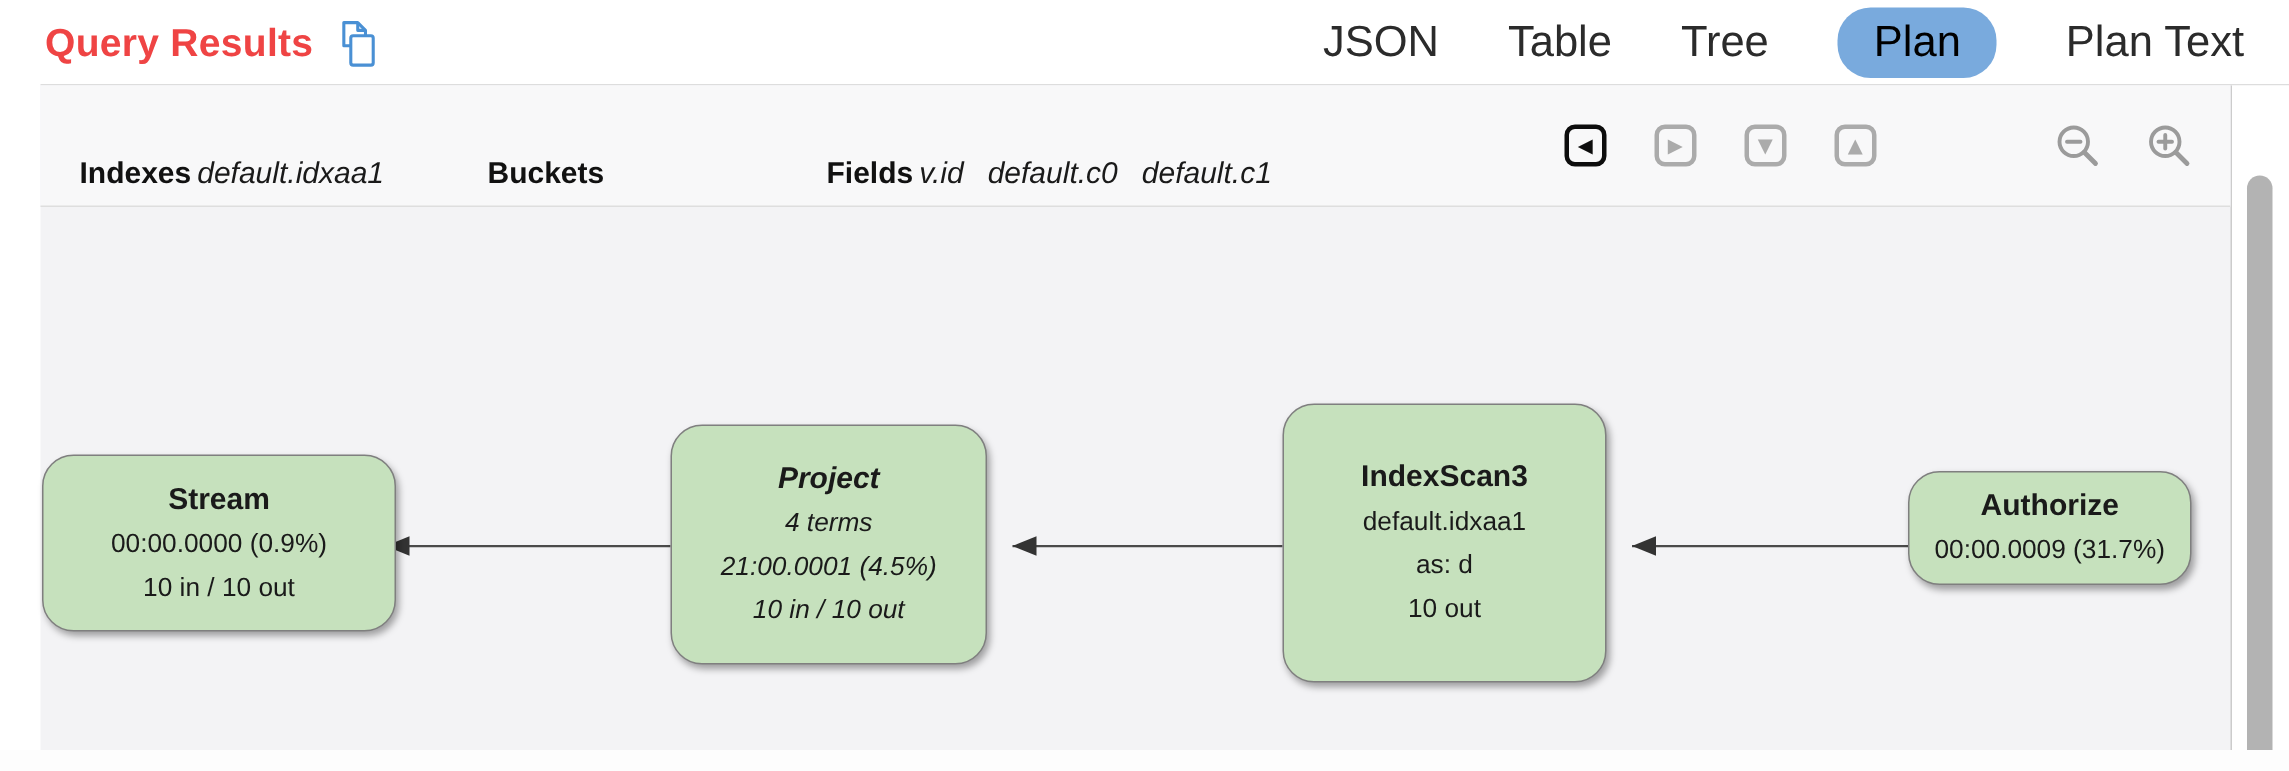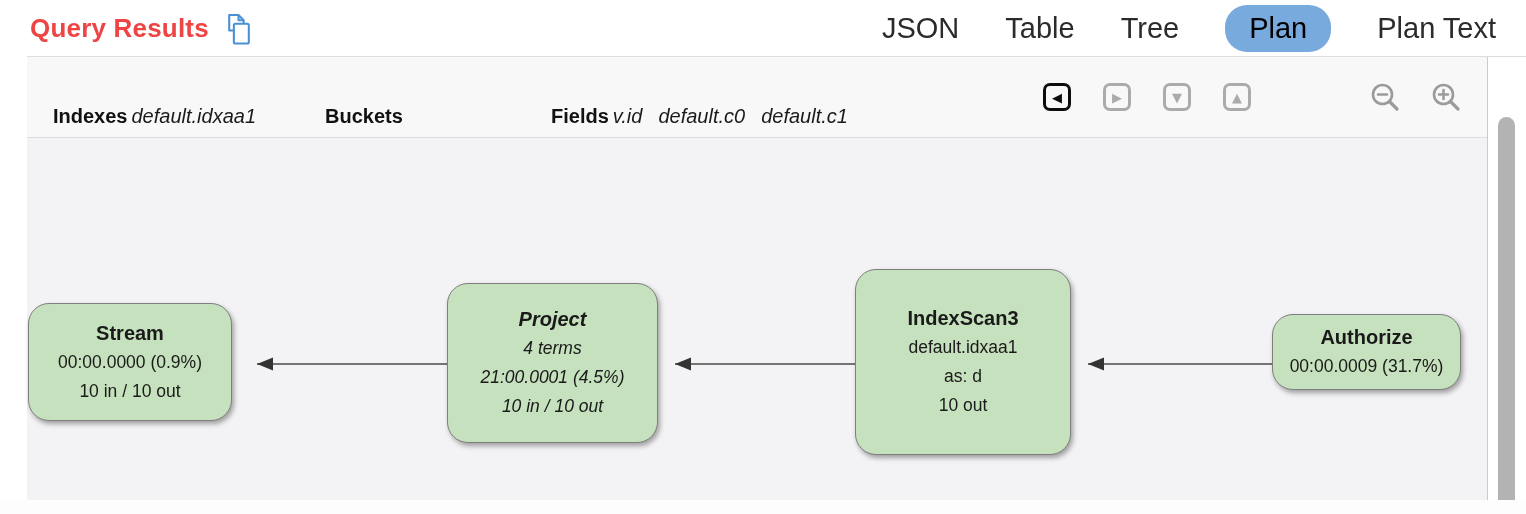--- a/index.html
+++ b/index.html
@@ -46,21 +46,21 @@
   
   .diagram { position:absolute; left:0; top:82px; width:1461px; height:361px; }
   .edges { position:absolute; left:0; top:0; width:1461px; height:361px; }
 
   .node { position:absolute; background:#c6e1bd; border:1px solid #7f7f7f; border-radius:21px;
           box-shadow:2px 3px 5px rgba(0,0,0,0.35);
           display:flex; flex-direction:column; align-items:center; justify-content:center;
           text-align:center; color:#1a1a1a; cursor:pointer; }
   .node-title { font-size:20px; font-weight:700; line-height:29px; }
   .node-line { font-size:17.5px; line-height:29px; }
-  .node-stream    { left:1px;    top:164px; width:204px; height:118px; }
+  .node-stream    { left:1px;    top:164px; width:236px; height:118px; }
   .node-project   { left:420px;  top:144px; width:211px; height:160px;font-style:italic; }
   .node-indexscan { left:828px;  top:130px; width:216px; height:186px; }
   .node-authorize { left:1245px; top:175px; width:189px; height:76px; }
 
   
   .scrollbar-track { position:absolute; right:0; top:57px; width:38px; height:443px; background:#ffffff; }
   .scrollbar-thumb { position:absolute; right:11px; top:60px; width:17px; height:430px;
                      background:#b3b3b3; border-radius:9px; cursor:pointer; }
 
   .bottom-strip { position:absolute; left:0; top:500px; width:1526px; height:14px; background:#fdfdfd; }

